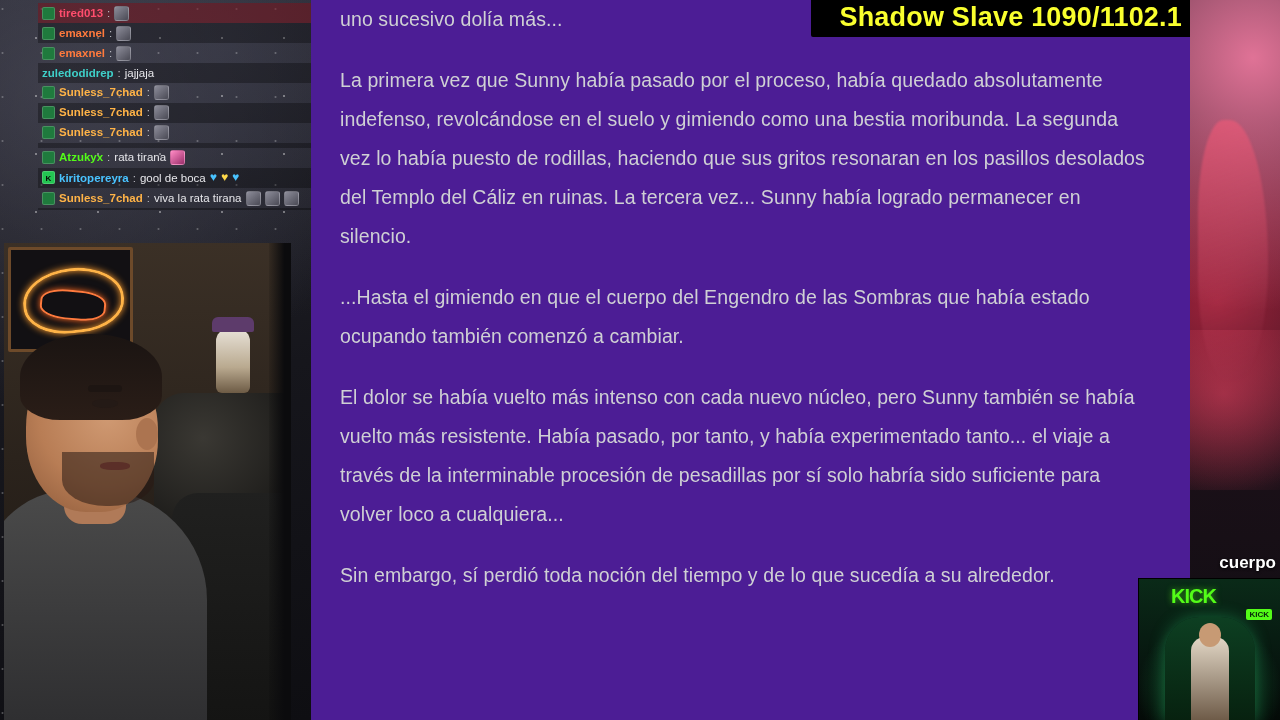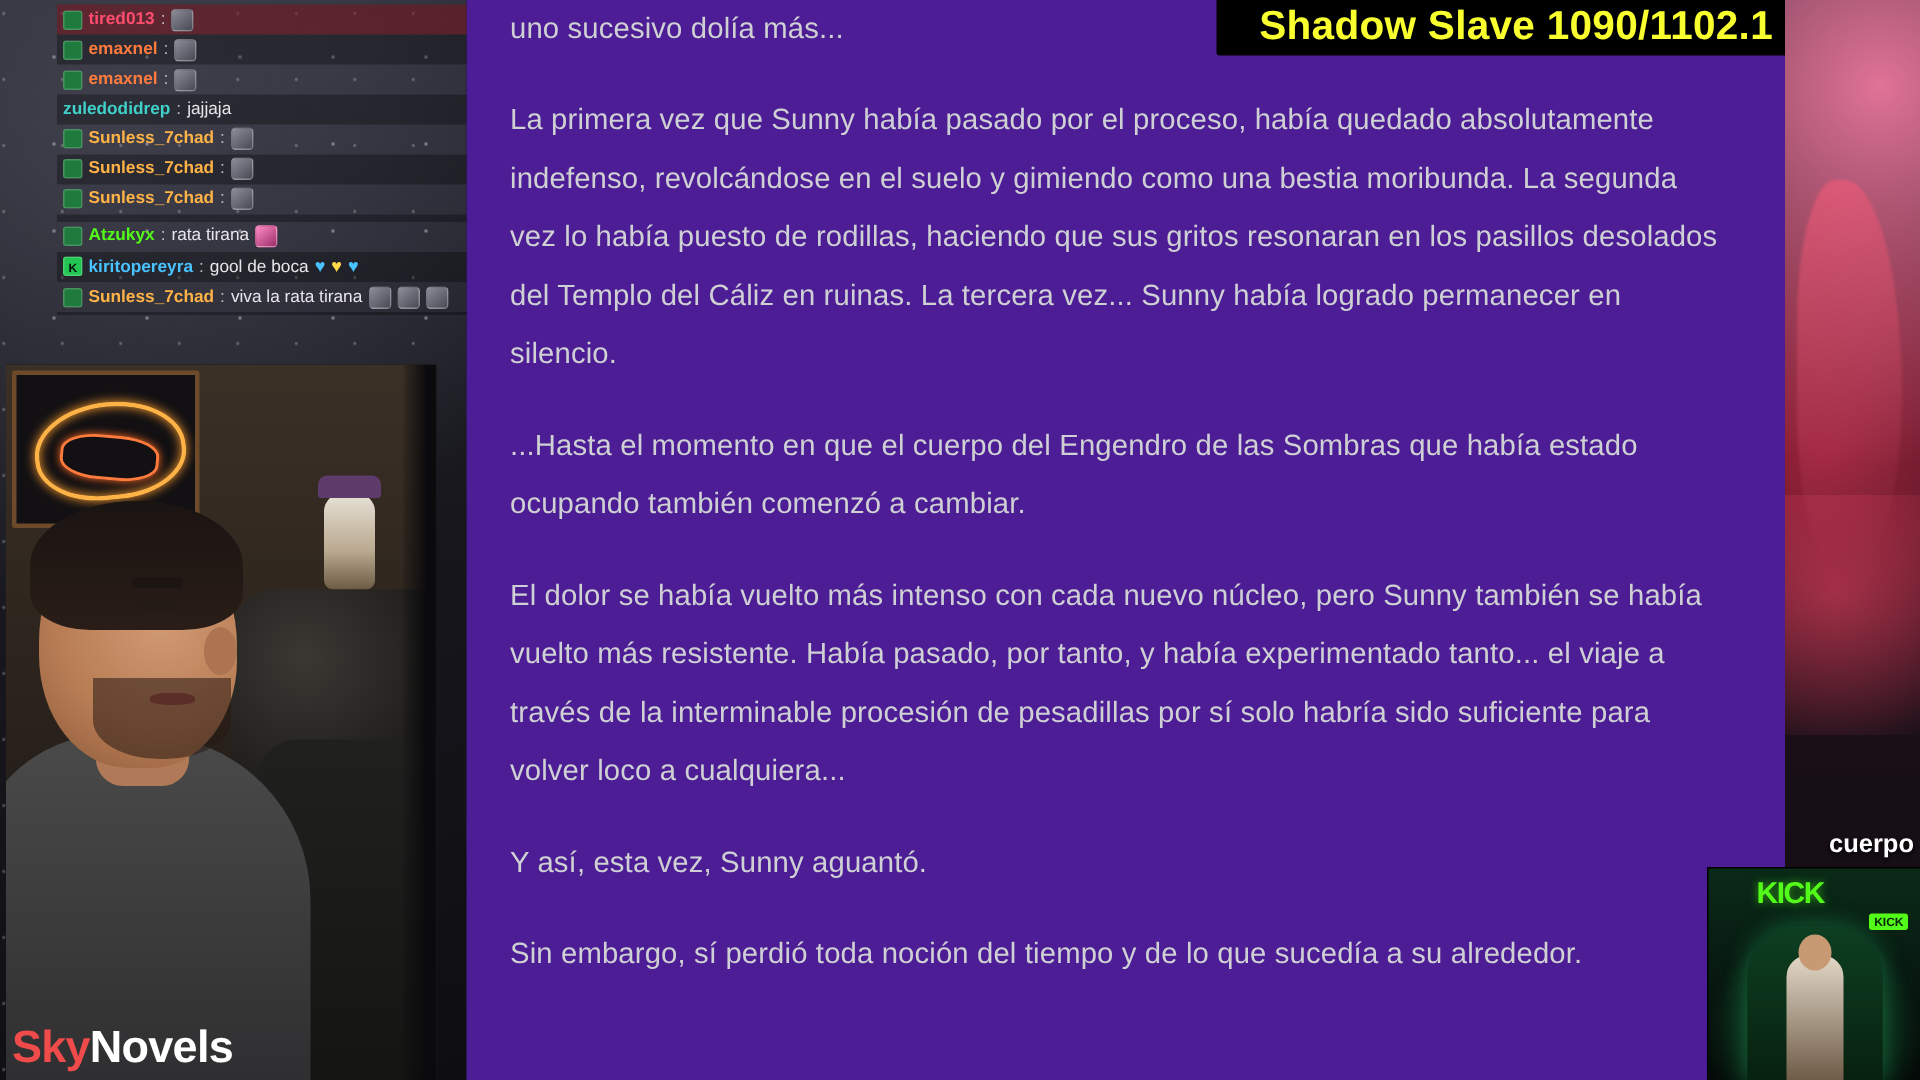--- a/index.html
+++ b/index.html
@@ -463,32 +463,28 @@
         <div class="person-beard"></div>
         <div class="person-hair"></div>
         <div class="person-ear"></div>
         <div class="person-brow"></div>
         <div class="person-eye"></div>
         <div class="person-mouth"></div>
         <div class="cam-strip"></div>
       </div>
     </div>
 
-    <div id="brand">
-      <span class="sky">Sky</span><span class="novels">Novels</span>
-    </div>
   </div>
 
   <div id="reader">
 
   <p class="para first">uno sucesivo dolía más...</p>
       <p class="para">La primera vez que Sunny había pasado por el proceso, había quedado absolutamente indefenso, revolcándose en el suelo y gimiendo como una bestia moribunda. La segunda vez lo había puesto de rodillas, haciendo que sus gritos resonaran en los pasillos desolados del Templo del Cáliz en ruinas. La tercera vez... Sunny había logrado permanecer en silencio.</p>
-      <p class="para">...Hasta el momento en que el cuerpo del Engendro de las Sombras que había estado ocupando también comenzó a cambiar.</p>
+      <p class="para">...Hasta el gimiendo en que el cuerpo del Engendro de las Sombras que había estado ocupando también comenzó a cambiar.</p>
       <p class="para">El dolor se había vuelto más intenso con cada nuevo núcleo, pero Sunny también se había vuelto más resistente. Había pasado, por tanto, y había experimentado tanto... el viaje a través de la interminable procesión de pesadillas por sí solo habría sido suficiente para volver loco a cualquiera...</p>
-      <p class="para">Y así, esta vez, Sunny aguantó.</p>
       <p class="para">Sin embargo, sí perdió toda noción del tiempo y de lo que sucedía a su alrededor.</p>
     </div>
 
   <div id="right-col">
     <div class="art"></div>
   </div>
 
   <div id="title-bar">
     <div class="t">Shadow Slave 1090/1102.1</div>
   </div>

